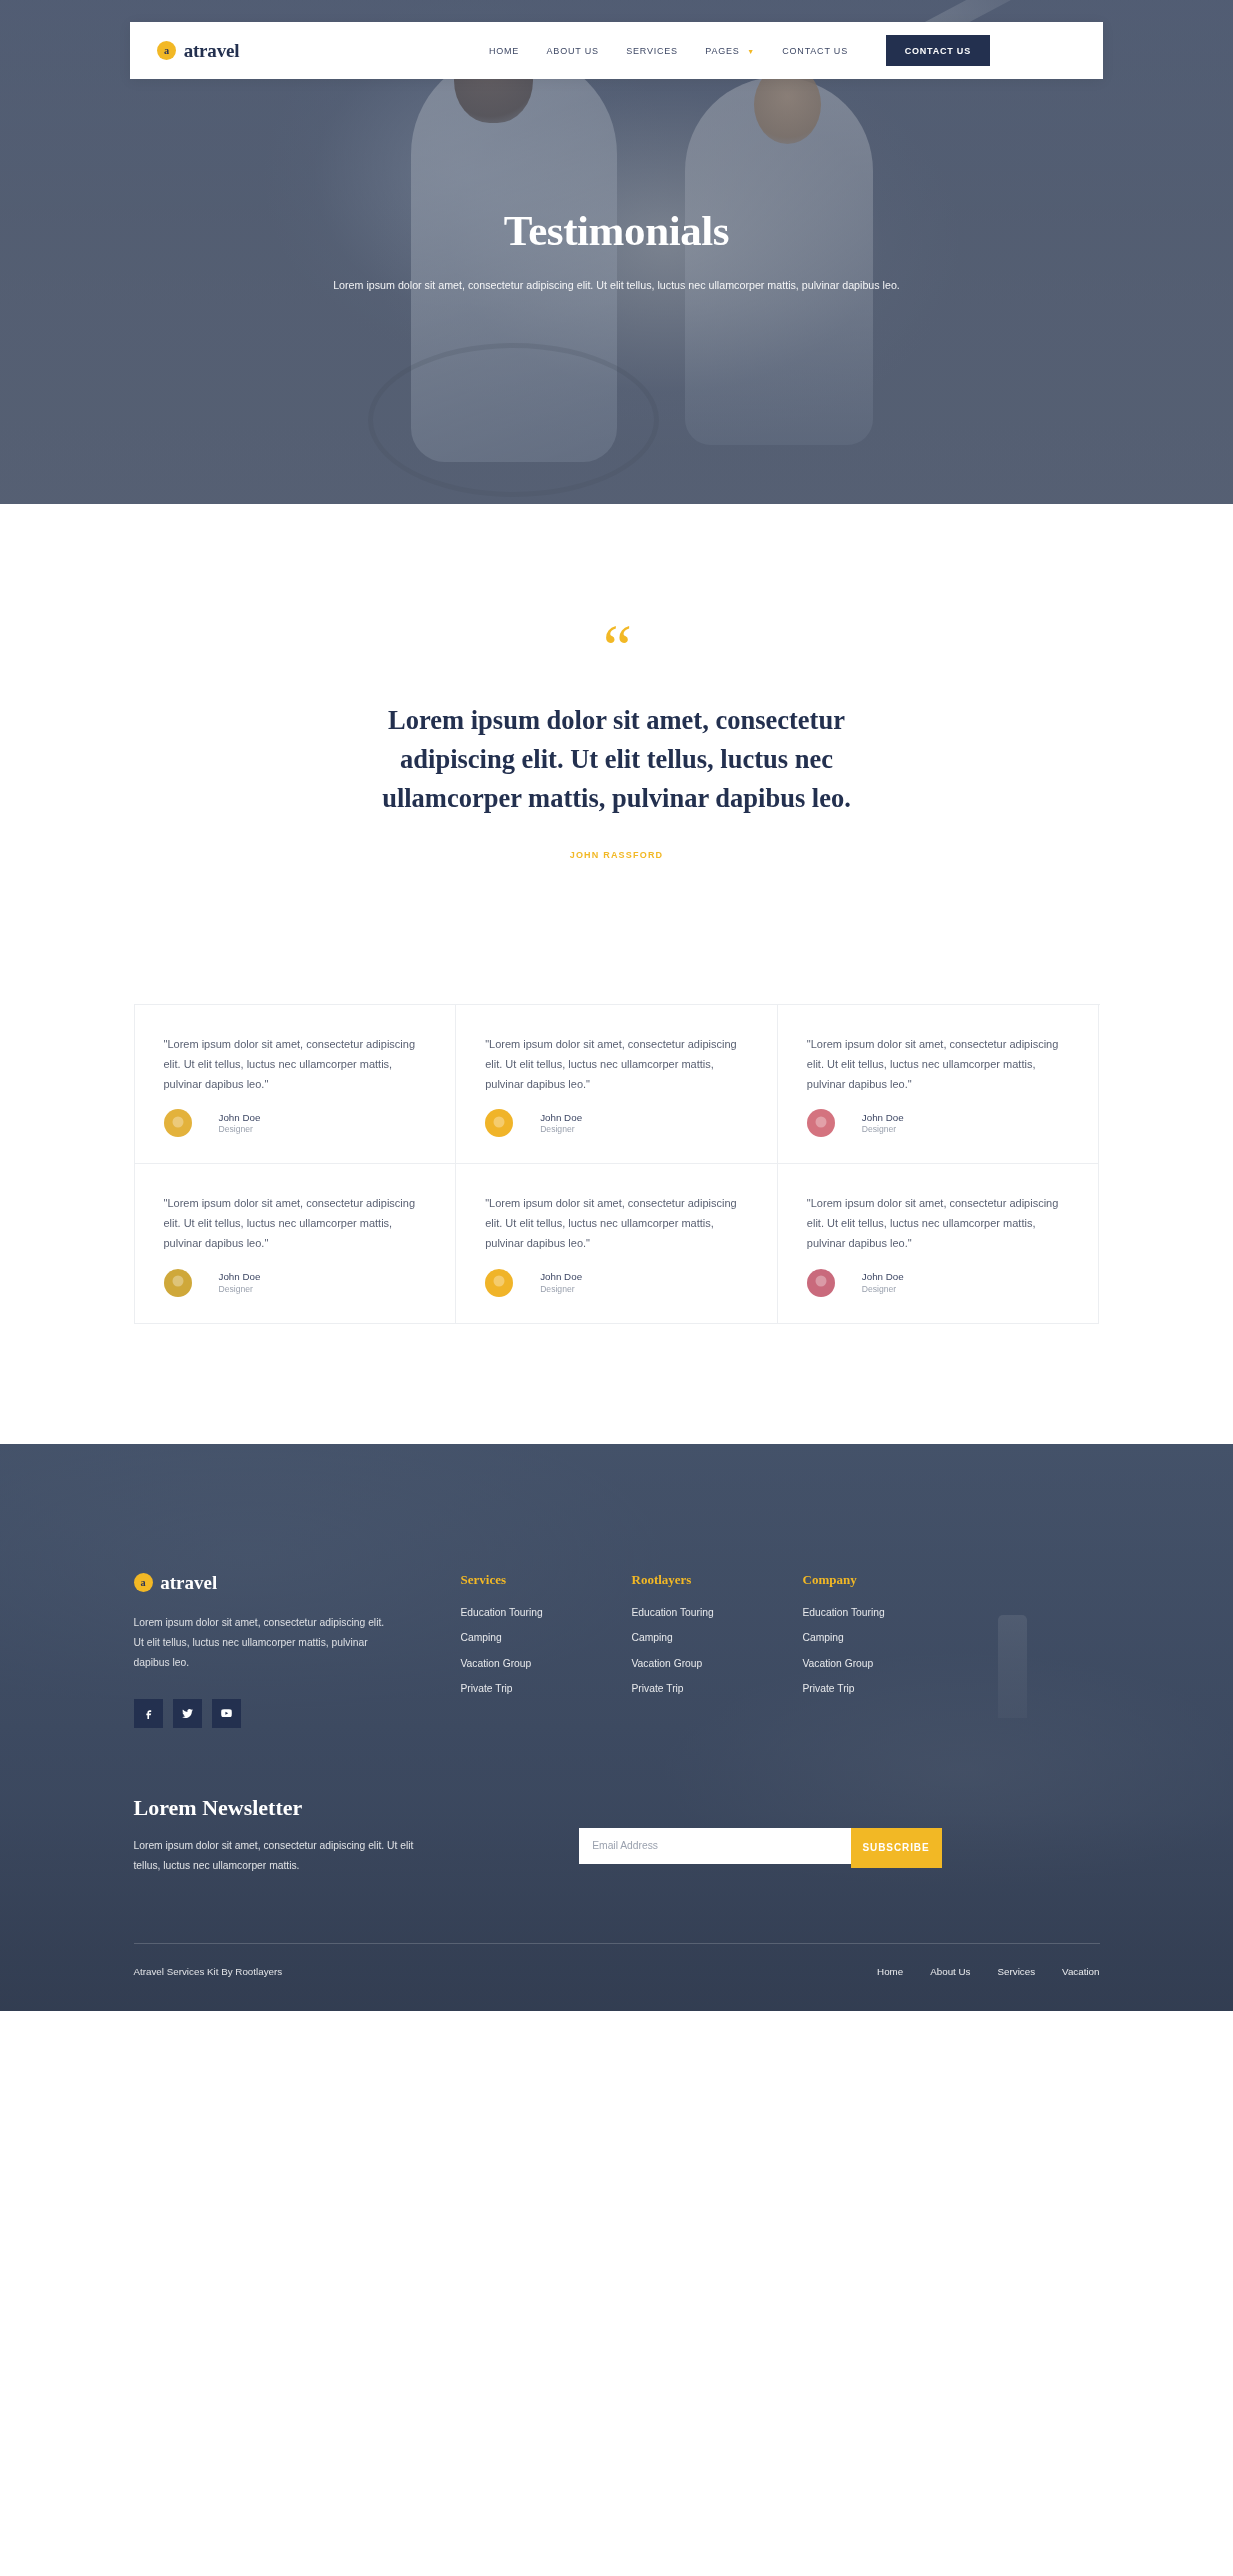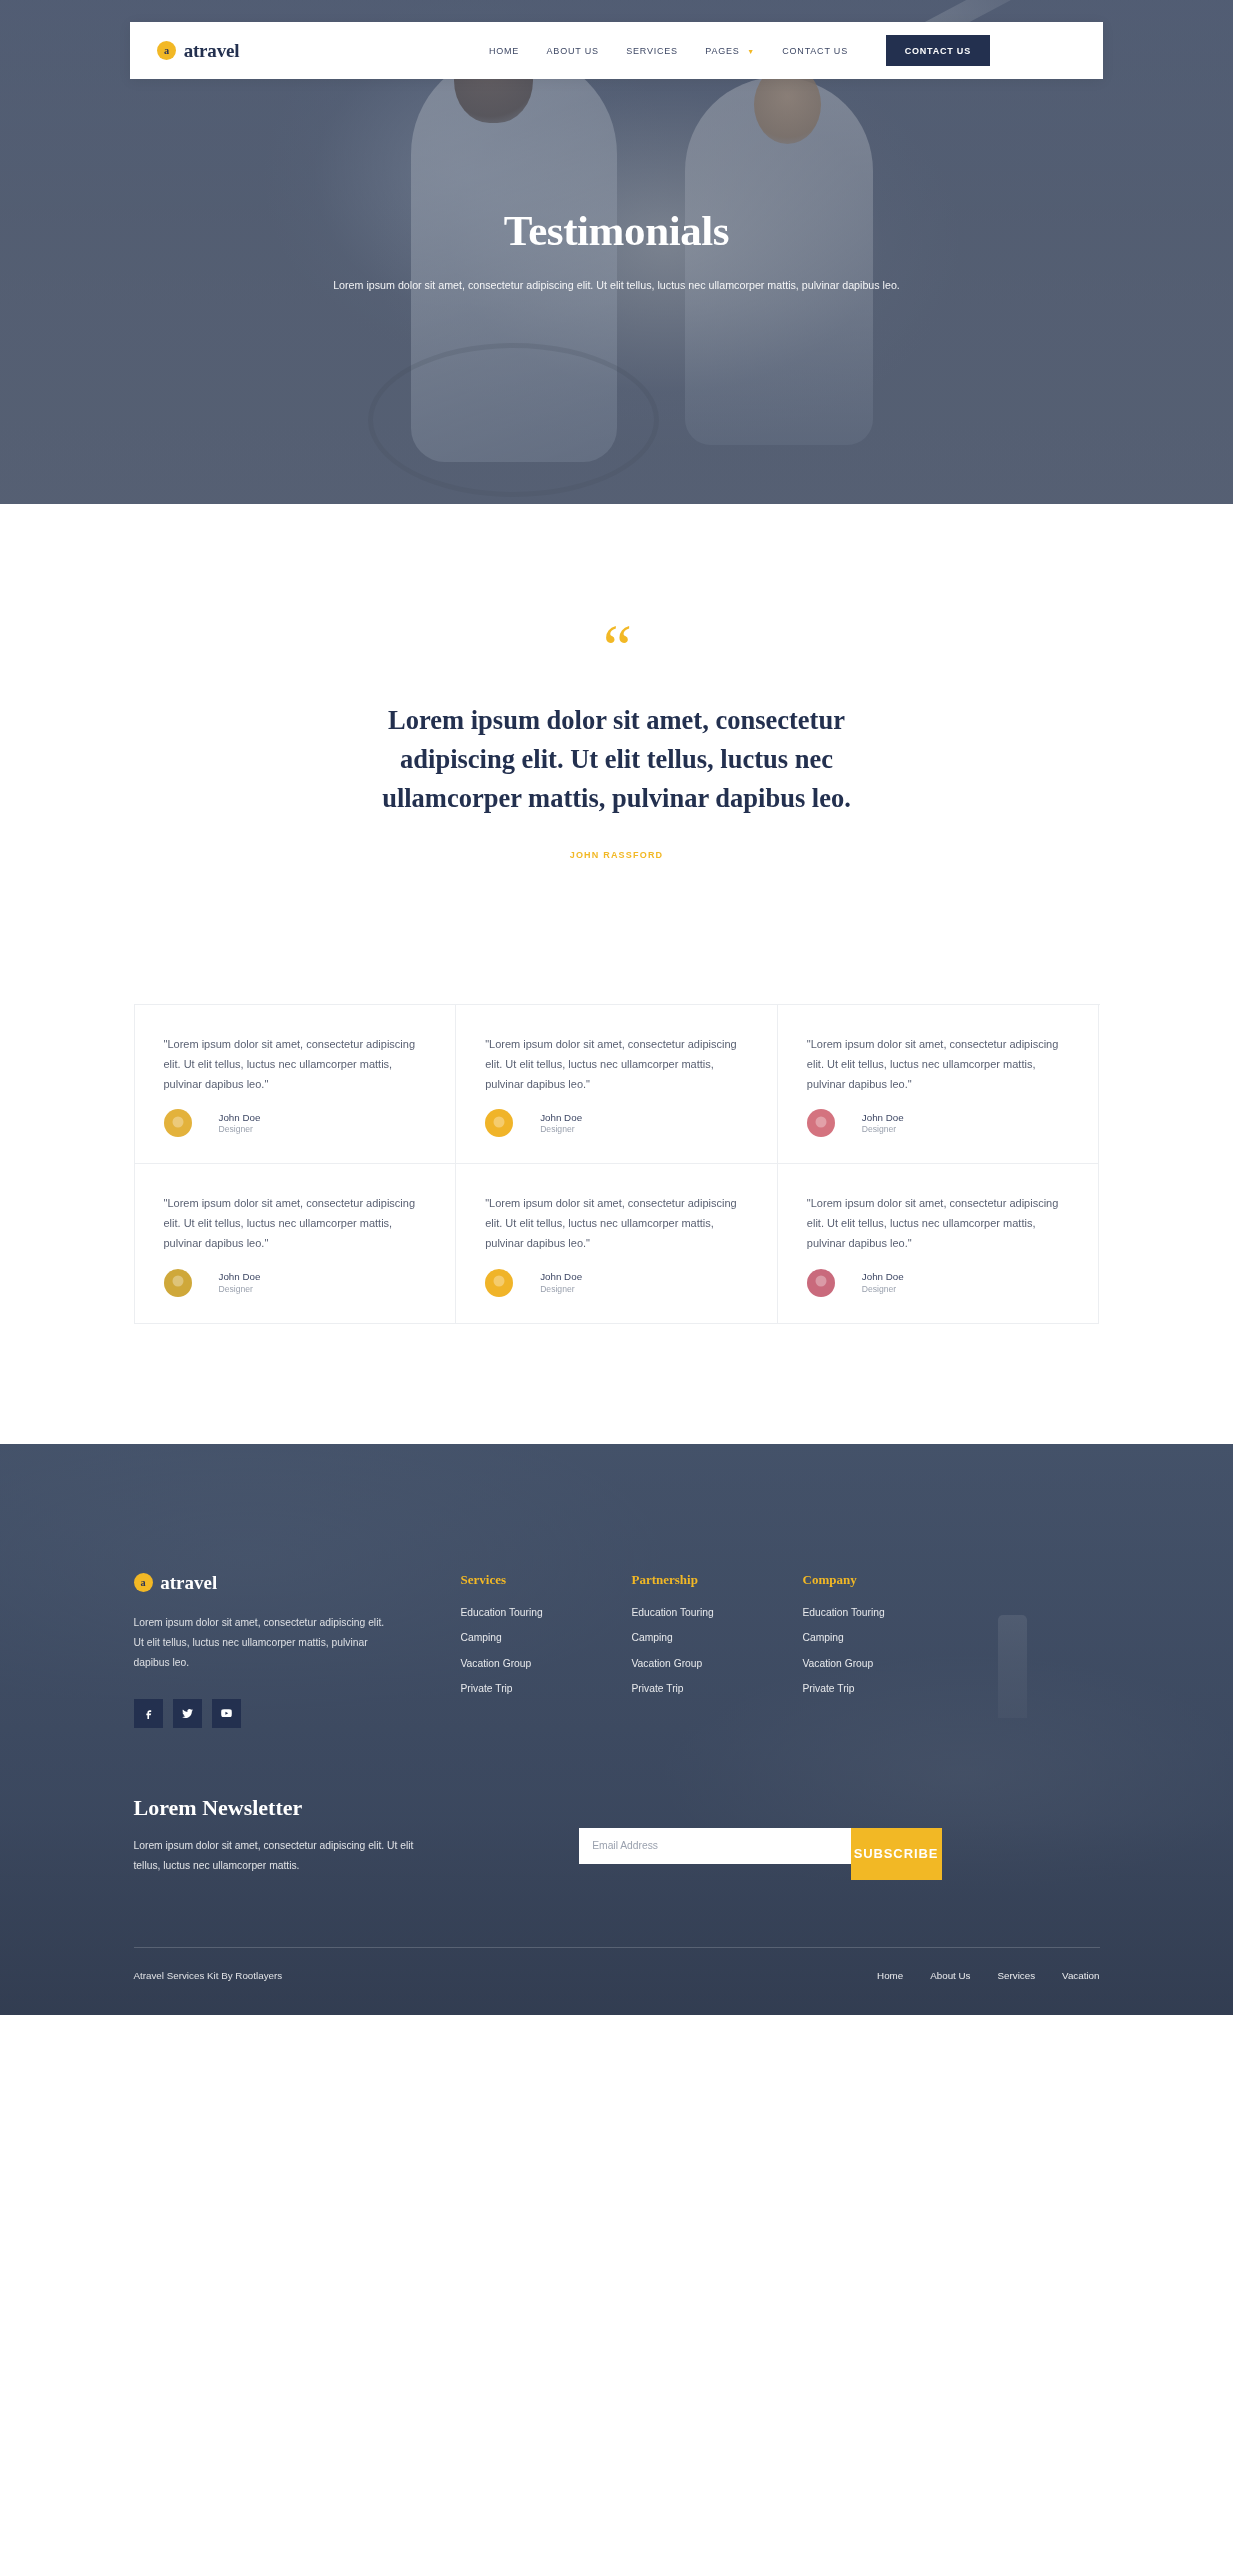--- a/index.html
+++ b/index.html
@@ -355,25 +355,25 @@
     height: 36px;
     border: none;
     background: #ffffff;
     padding: 0 13.7px;
     font-size: 10.3px;
     color: #3d4764;
     font-family: "Liberation Sans", sans-serif;
   }
   .newsletter-input::placeholder { color: #9aa1ae; }
   .newsletter-btn {
-    width: 91px; height: 52px;
+    width: 91px; height: 40px;
     background: #f2b825;
     border: none;
     color: #ffffff;
-    font-size: 13px;
+    font-size: 10px;
     letter-spacing: 0.9px;
     text-transform: uppercase;
     cursor: pointer;
     font-weight: 700;
     font-family: "Liberation Sans", sans-serif;
   }
   .footer-bottom {
     margin-top: 67px;
     border-top: 0.9px solid rgba(255,255,255,0.18);
     padding: 22px 0 34px 0;
@@ -543,21 +543,21 @@
 
       <div class="link-col">
         <div class="link-title">Services</div>
         <div class="link-item">Education Touring</div>
         <div class="link-item">Camping</div>
         <div class="link-item">Vacation Group</div>
         <div class="link-item">Private Trip</div>
       </div>
 
       <div class="link-col">
-        <div class="link-title">Partnership</div>
+        <div class="link-title">Rootlayers</div>
         <div class="link-item">Education Touring</div>
         <div class="link-item">Camping</div>
         <div class="link-item">Vacation Group</div>
         <div class="link-item">Private Trip</div>
       </div>
 
       <div class="link-col company">
         <div class="link-title">Company</div>
         <div class="link-item">Education Touring</div>
         <div class="link-item">Camping</div>

